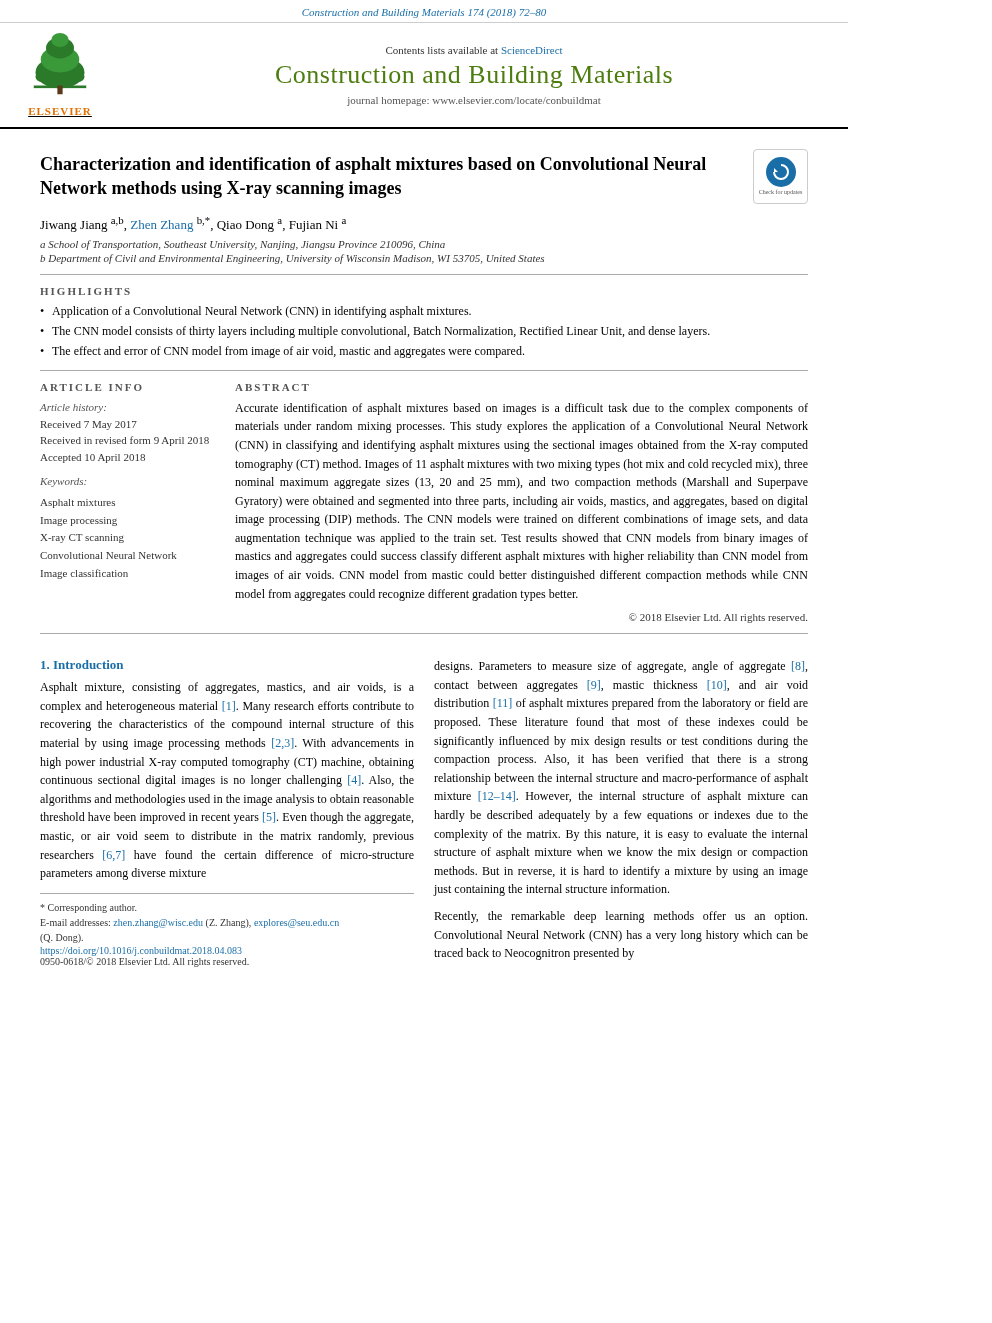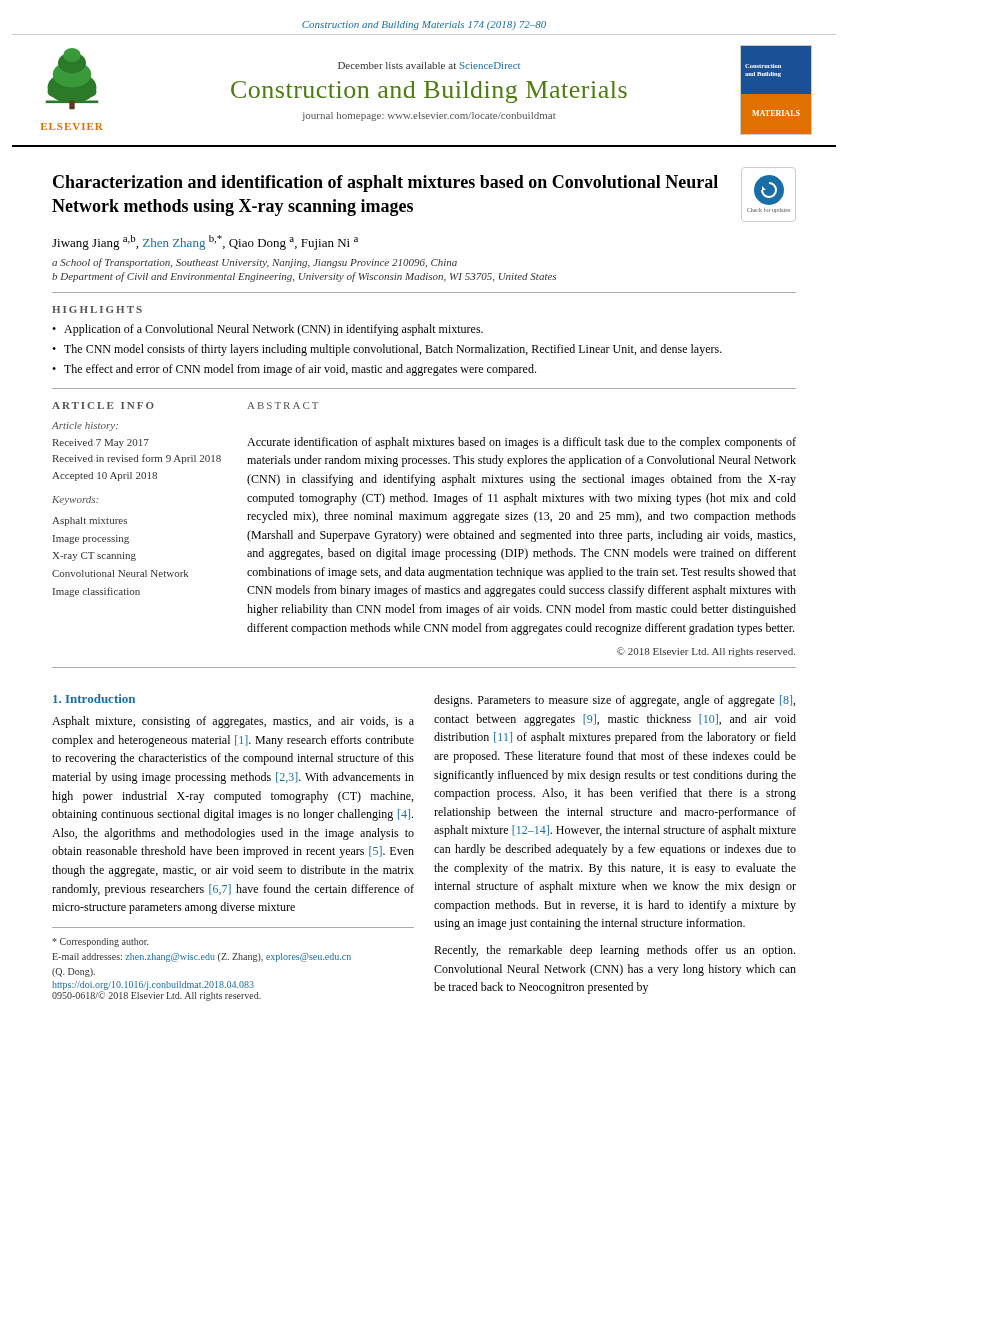--- a/index.html
+++ b/index.html
@@ -9,21 +9,21 @@
       font-size: 13px;
       color: #000;
       width: 992px;
       min-height: 1323px;
     }
 
     .page {
       width: 848px;
       min-height: 1323px;
       background: #fff;
-      padding: 12px;
+      padding: 0;
     }
 
     
     .top-bar {
       text-align: center;
       padding: 6px 0 4px;
       font-size: 11px;
       color: #1a6ea8;
       font-style: italic;
       border-bottom: 1px solid #ccc;
@@ -37,20 +37,21 @@
       border-bottom: 2px solid #000;
       gap: 10px;
     }
 
     .journal-logo-left {
       width: 100px;
       display: flex;
       flex-direction: column;
       align-items: center;
       justify-content: center;
+      text-decoration: underline;
     }
 
     .elsevier-logo {
       display: flex;
       flex-direction: column;
       align-items: center;
     }
 
     .elsevier-tree {
       width: 70px;
@@ -257,25 +258,25 @@
 
     .keyword-item {
       font-size: 11px;
       color: #333;
       line-height: 1.6;
     }
 
     
     .abstract-label {
       font-size: 11px;
-      font-weight: normal;
+      font-weight: bold;
       letter-spacing: 2px;
       color: #555;
       text-transform: uppercase;
-      margin-bottom: 22px;
+      margin-bottom: 6px;
     }
 
     .abstract-text {
       font-size: 12px;
       color: #000;
       line-height: 1.55;
       text-align: justify;
     }
 
     .copyright-line {
@@ -404,37 +405,27 @@
           <rect x="37" y="60" width="6" height="10" fill="#5a3a1a"></rect>
           <ellipse cx="20" cy="50" rx="8" ry="6" fill="#2a7a2a"></ellipse>
           <ellipse cx="60" cy="50" rx="8" ry="6" fill="#2a7a2a"></ellipse>
         </svg>
         <div class="elsevier-text">ELSEVIER</div>
       </div>
     </div>
 
     <div class="journal-center">
       <div class="sciencedirect-line">
-        <span>December lists available at</span>
+        <span>Contents lists available at</span>
         <a class="sciencedirect-link" href="#">ScienceDirect</a>
       </div>
       <div class="journal-title-main">Construction and Building Materials</div>
       <div class="journal-homepage">journal homepage: www.elsevier.com/locate/conbuildmat</div>
     </div>
 
-    <div class="journal-logo-right">
-      <div class="cover-container">
-        <div class="cover-top">
-          <div class="cover-title-white">Construction<br>and Building</div>
-        </div>
-        <div class="cover-bottom">
-          <div class="cover-materials-text">MATERIALS</div>
-        </div>
-      </div>
-    </div>
   </div>
 
   <div class="content">
 
     <div class="article-title-section">
       <div class="article-title">Characterization and identification of asphalt mixtures based on Convolutional Neural Network methods using X-ray scanning images</div>
       <div class="check-for-updates">
         <div class="check-updates-circle">
           <svg width="18" height="18" viewBox="0 0 18 18">
             <path d="M9 2 A7 7 0 1 1 2 9" stroke="#fff" stroke-width="2" fill="none"></path>

